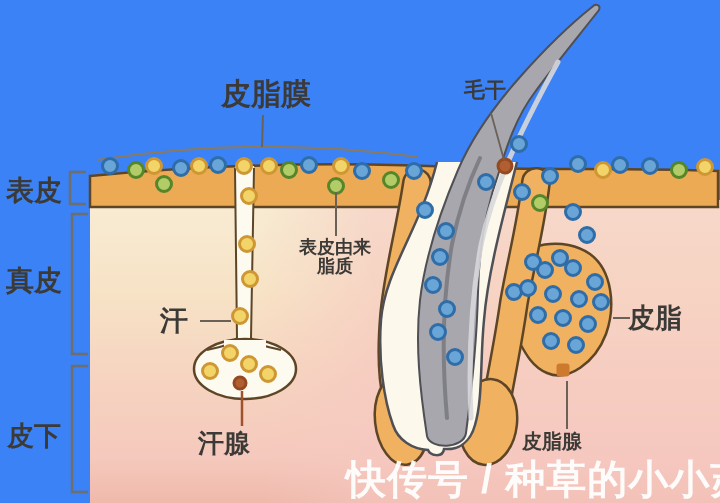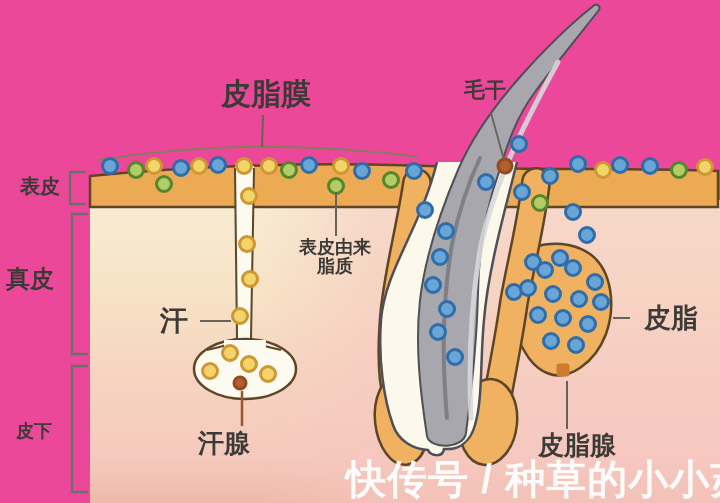--- a/index.html
+++ b/index.html
@@ -1,18 +1,18 @@
 <!DOCTYPE html>
 <html style="--bg: #fdfcf8; --epidermis_band: #edaa55; --follicle_orange: #f0b160; --outline_dark: #5d4526; --canal_cream: #fdf8ec; --duct_cream: #fdfaf0; --hair_gray: #a7a7ad; --hair_dark: #4f4f56; --hair_inner_dark: #76767c; --hair_highlight: #d8d8db; --dot_blue_fill: #6aa5d8; --dot_blue_stroke: #2e6da8; --dot_green_fill: #b2cc68; --dot_green_stroke: #55862a; --dot_yellow_fill: #f2d469; --dot_yellow_stroke: #cf9733; --dot_brown_fill: #b05f33; --dot_brown_stroke: #96491f; --square_orange: #cd7a2e; --label_text: #3c3a37; --bracket: #6e6e6e; --pointer: #6b6257; --pointer_brown: #a0522d; --film_line: #8a7a5e; --watermark: #ffffff;"><head>
 <meta charset="utf-8">
 <style>
   html,body{margin:0;padding:0;background:#ffffff;}
   .stage{
     position:relative;width:720px;height:503px;overflow:hidden;
-    background:#ec4899;
+    background:#3b82f6;
     font-family:"Liberation Sans","DejaVu Sans",sans-serif;
   }
   svg.diagram{position:absolute;left:0;top:0;}
   .lbl{
     position:absolute;color:var(--label_text,#3c3a37);
     font-weight:700;line-height:1.08;white-space:nowrap;
   }
   .lbl.center{text-align:center;white-space:normal;}
   .watermark{
     position:absolute;left:346px;top:452px;
@@ -144,28 +144,28 @@
     <path d="M 613,318 L 630,318" fill="none" style="stroke:var(--pointer)" stroke-width="2"></path>
     <path d="M 567,381 L 567,429" fill="none" style="stroke:var(--pointer)" stroke-width="2"></path>
 
     <path d="M 86,172 L 70,172 L 70,204 L 86,204" fill="none" style="stroke:var(--bracket)" stroke-width="2.5"></path>
     <path d="M 88,214 L 72,214 L 72,354 L 88,354" fill="none" style="stroke:var(--bracket)" stroke-width="2.5"></path>
     <path d="M 88,366 L 72,366 L 72,492 L 88,492" fill="none" style="stroke:var(--bracket)" stroke-width="2.5"></path>
   </svg>
 
   <div class="lbl center" style="left:218px;top:78px;width:96px;font-size:30px">皮脂膜</div>
   <div class="lbl center" style="left:452px;top:79px;width:66px;font-size:21px">毛干</div>
-  <div class="lbl" style="left:20px;top:176px;font-size:20px">表皮</div>
-  <div class="lbl" style="left:6px;top:266px;font-size:24px">真皮</div>
-  <div class="lbl center" style="left:4px;top:422px;width:60px;font-size:18px">
+  <div class="lbl" style="left:6px;top:176px;font-size:28px">表皮</div>
+  <div class="lbl" style="left:6px;top:266px;font-size:28px">真皮</div>
+  <div class="lbl center" style="left:4px;top:422px;width:60px;font-size:27px">
     <span>皮下</span><br>
   </div>
   <div class="lbl center" style="left:278px;top:238px;width:114px;font-size:18px">
     <span>表皮由来</span><br>
     <span>脂质</span>
   </div>
   <div class="lbl" style="left:160px;top:306px;font-size:28px">汗</div>
   <div class="lbl" style="left:198px;top:429px;font-size:26px">汗腺</div>
-  <div class="lbl" style="left:644px;top:304px;font-size:27px">皮脂</div>
-  <div class="lbl" style="left:538px;top:431px;font-size:26px">皮脂腺</div>
+  <div class="lbl" style="left:628px;top:304px;font-size:27px">皮脂</div>
+  <div class="lbl" style="left:522px;top:431px;font-size:20px">皮脂腺</div>
 
   <div class="watermark">快传号 / 种草的小小苏</div>
 </div>
 
 </body></html>

